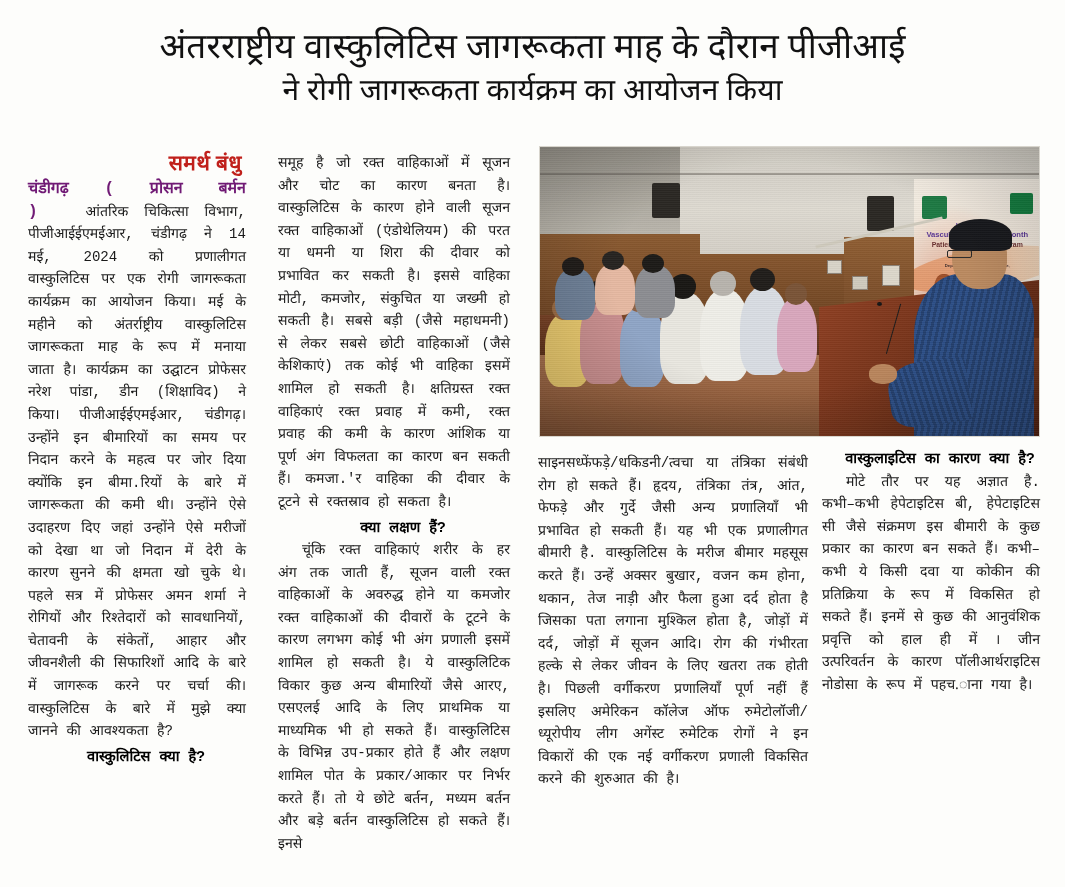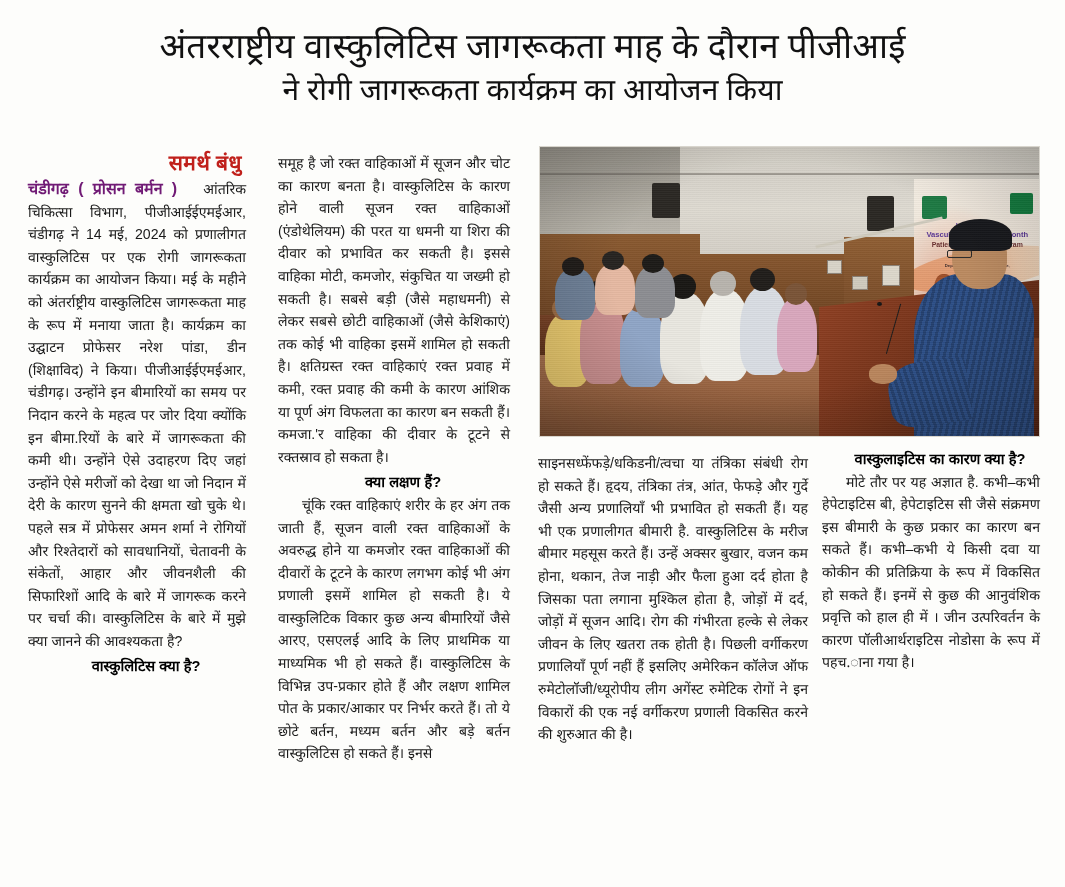--- a/index.html
+++ b/index.html
@@ -46,21 +46,21 @@
     color: #c0201b;
     font-family: "Liberation Serif", "DejaVu Serif", serif;
     font-weight: 700;
     font-size: 21px;
     letter-spacing: 0.5px;
     text-align: right;
   }
 
   .col {
     position: absolute;
-    font-family: Liberation Sans, sans-serif;
+    font-family: Liberation Mono, monospace;
     font-size: 14.1px;
     line-height: 22.6px;
     color: #1a1a1a;
     text-align: justify;
     text-justify: inter-word;
     -webkit-hyphens: none;
     hyphens: none;
     word-spacing: 0.2px;
   }
   .col p { margin: 0; text-align: justify; }

